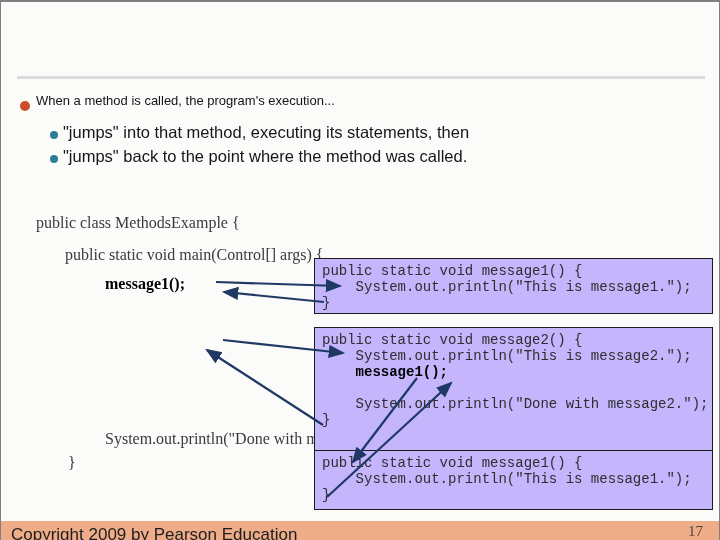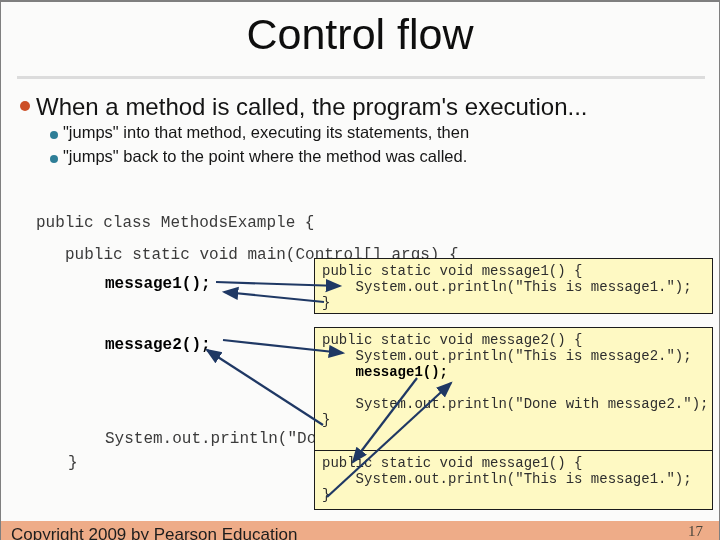--- a/index.html
+++ b/index.html
@@ -12,29 +12,29 @@
     position:absolute;top:8px;left:0;width:100%;text-align:center;
     font-size:43px;font-weight:400;color:#0e0e0e;letter-spacing:0px;
   }
   .rule{
     position:absolute;top:74px;left:16px;width:688px;height:3px;
     background:var(--separator,#dcdcdc);
   }
   .dot{position:absolute;border-radius:50%;}
   .dot-l1{width:10px;height:10px;background:var(--bullet-level1,#cc4f27);left:19px;top:99px;}
   .dot-l2{width:8px;height:8px;background:var(--bullet-level2,#2e7e97);left:49px;}
-  .b-main{position:absolute;left:35px;top:91px;font-size:24px;color:#141414;}
+  .b-main{position:absolute;left:35px;top:91px;font-size:13px;color:#141414;}
   .b-sub{position:absolute;left:62px;font-size:16.5px;color:#161616;}
   .codeline{
-    position:absolute;font-family:Liberation Mono, monospace;font-size:16px;
+    position:absolute;font-family:Liberation Serif, serif;font-size:16px;
     color:#3b3b3b;white-space:pre;z-index:1;line-height:16px;
   }
   .codeline.bold{font-weight:bold;color:#000;}
   .codebox{
-    position:absolute;left:313px;width:399px;background:#fef9c3;
+    position:absolute;left:313px;width:399px;background:#c4b5fd;
     border:1px solid #1c1c1c;padding:4px 0 0 7px;box-sizing:border-box;z-index:2;
   }
   .codebox .bline{
     font-family:"Liberation Mono",monospace;font-size:14px;line-height:16px;
     height:16px;color:#2e2e2e;white-space:pre;
   }
   .codebox .bline.bold{font-weight:bold;color:#000;}
   #box1{top:256px;height:56px;}
   #box2{top:325px;height:132px;z-index:2;}
   #box3{top:448px;height:60px;z-index:3;}
@@ -51,36 +51,34 @@
   .pagenum{
     position:absolute;right:16px;top:2px;font-size:15px;color:#4a463c;
     font-family:"Liberation Serif",serif;
   }
 </style>
 </head>
 <body>
 
 <div class="slide">
 
-  <div class="title">Control flow</div>
   <div class="rule"></div>
 
   <span class="dot dot-l1"></span>
   <div class="b-main">When a method is called, the program's execution...</div>
 
   <span class="dot dot-l2" style="top:129px"></span>
   <div class="b-sub" style="top:121px">"jumps" into that method, executing its statements, then</div>
 
   <span class="dot dot-l2" style="top:153px"></span>
   <div class="b-sub" style="top:145px">"jumps" back to the point where the method was called.</div>
 
   <div class="codeline" style="left:35px;top:213px">public class MethodsExample {</div>
   <div class="codeline" style="left:64px;top:245px">public static void main(Control[] args) {</div>
   <div class="codeline bold" style="left:104px;top:274px">message1();</div>
-  <div class="codeline bold" style="left:104px;top:335px">message2();</div>
   <div class="codeline" style="left:104px;top:429px">System.out.println("Done with main.");</div>
   <div class="codeline" style="left:67px;top:453px">}</div>
 
   <div class="codebox" id="box1">
     <div class="bline">public static void message1() {</div>
     <div class="bline">    System.out.println("This is message1.");</div>
     <div class="bline">}</div>
   </div>
 
   <div class="codebox" id="box2">

